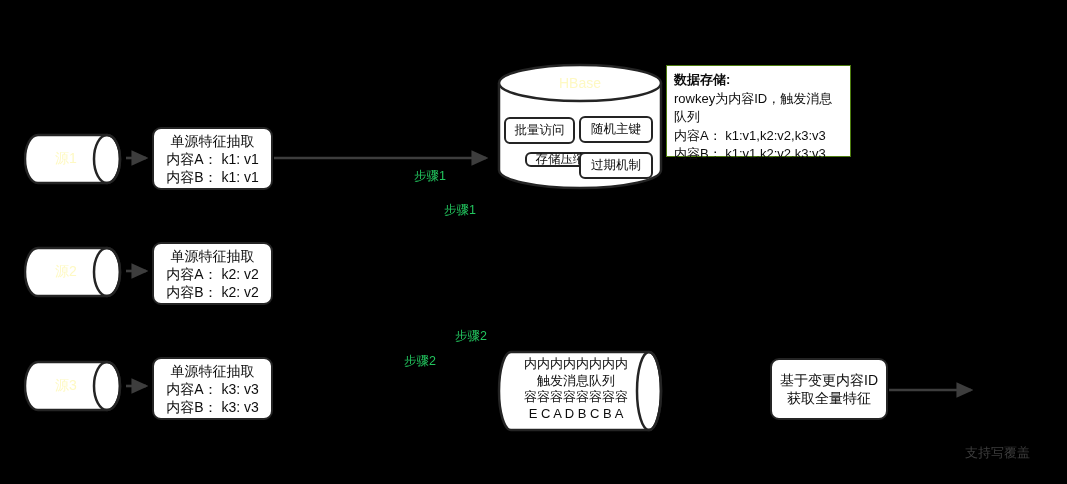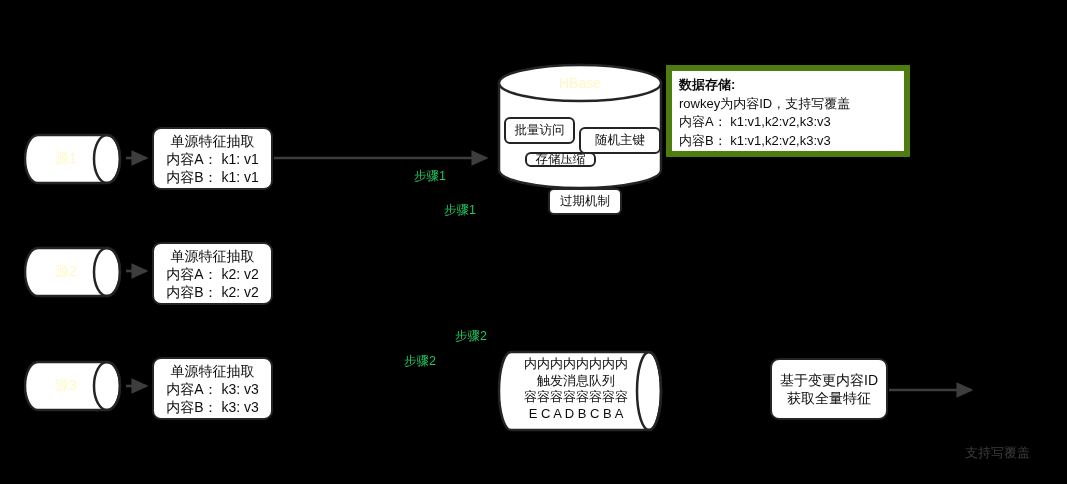--- a/index.html
+++ b/index.html
@@ -18,22 +18,22 @@
   .cyl-label{
     position:absolute;display:flex;align-items:center;justify-content:center;
     font-size:14px;color:#fef9c3;text-align:center;
   }
   .hbase-feature{
     position:absolute;background:#ffffff;border:2px solid #242424;border-radius:6px;
     display:flex;align-items:center;justify-content:center;
     font-size:12.5px;color:#0d0d0d;box-sizing:border-box;
   }
   .note{
-    position:absolute;left:666px;top:65px;width:244px;height:92px;background:#ffffff;
-    border:6px solid #4d7c0f;box-sizing:border-box;padding:5px 7px;
+    position:absolute;left:666px;top:65px;width:185px;height:92px;background:#ffffff;
+    border:1px solid #4d7c0f;box-sizing:border-box;padding:5px 7px;
     font-size:13px;line-height:18.5px;color:#0d0d0d;text-align:left;
   }
   .note .t{font-weight:bold;}
   .steplabel{
     position:absolute;font-size:12.5px;color:#22c55e;white-space:nowrap;
   }
   .queue-text{
     position:absolute;left:497px;top:356px;width:158px;
     font-size:13px;line-height:16.5px;color:#0d0d0d;text-align:center;white-space:nowrap;
   }
@@ -108,27 +108,27 @@
   <div class="steplabel" style="left:455px;top:328px;">步骤2</div>
   <div class="steplabel" style="left:404px;top:353px;">步骤2</div>
 
   <svg class="abs" style="left:497px;top:63px;" width="166" height="128">
     <path d="M 2 20 V 107 A 81 18 0 0 0 164 107 V 20" fill="#ffffff" stroke="#242424" stroke-width="2.5"></path>
     <ellipse cx="83" cy="20" rx="81" ry="18" fill="#ffffff" stroke="#242424" stroke-width="2.5"></ellipse>
   </svg>
   <div class="cyl-label" style="left:497px;top:72px;width:166px;height:22px;">HBase</div>
 
   <div class="hbase-feature" style="left:504px;top:117px;width:71px;height:27px;">批量访问</div>
-  <div class="hbase-feature" style="left:579px;top:127px;width:82px;height:27px;">随机主键</div>
+  <div class="hbase-feature" style="left:579px;top:116px;width:74px;height:27px;">随机主键</div>
   <div class="hbase-feature" style="left:504px;top:152px;width:71px;height:15px;margin-left:21px;">存储压缩</div>
-  <div class="hbase-feature" style="left:548px;top:152px;width:74px;height:27px;margin-top:36px;">过期机制</div>
+  <div class="hbase-feature" style="left:579px;top:152px;width:74px;height:27px;">过期机制</div>
 
   <div class="note">
     <div class="t">数据存储:</div>
-    <div>rowkey为内容ID，支持写覆盖</div>
+    <div>rowkey为内容ID，触发消息队列</div>
     <div>内容A： k1:v1,k2:v2,k3:v3</div>
     <div>内容B： k1:v1,k2:v2,k3:v3</div>
   </div>
 
   <svg class="abs" style="left:497px;top:350px;" width="168" height="82">
     <path d="M 14 2 H 152 A 12 39 0 0 1 152 80 H 14 A 12 39 0 0 1 14 2 Z" fill="#ffffff" stroke="#242424" stroke-width="2.5"></path>
     <ellipse cx="152" cy="41" rx="12" ry="39" fill="none" stroke="#242424" stroke-width="2.5"></ellipse>
   </svg>
   <div class="queue-text">
     <div>内内内内内内内内</div>

